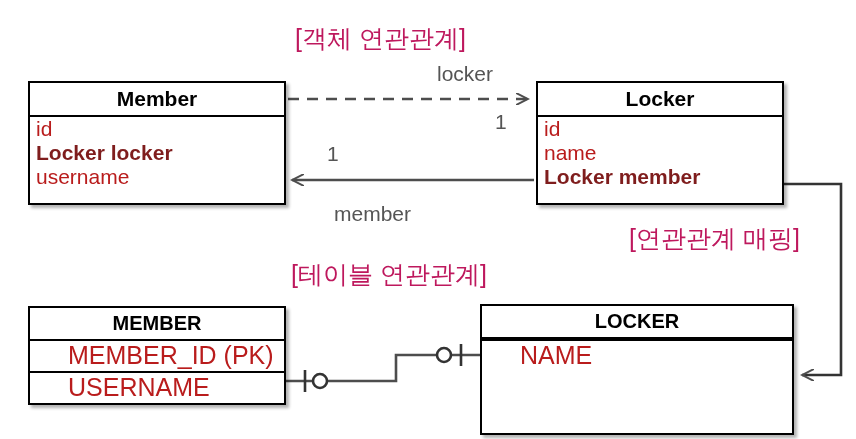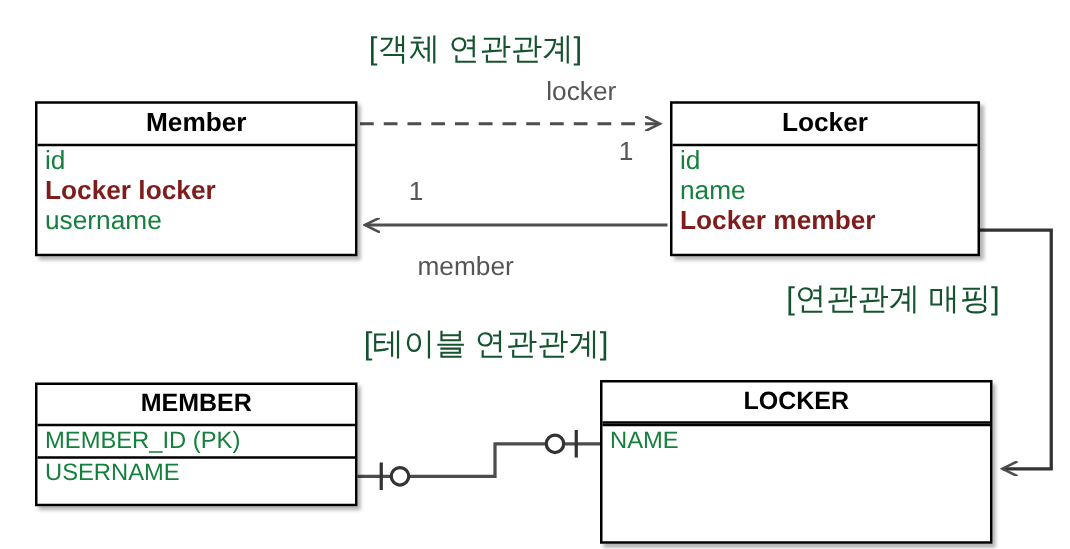--- a/index.html
+++ b/index.html
@@ -40,21 +40,21 @@
     color: #000000;
     border-bottom: 2px solid #000000;
     line-height: 1;
     white-space: nowrap;
     overflow: hidden;
   }
   .box-body {
     padding: 0;
   }
   .attr {
-    color: #15803d;
+    color: #b91c1c;
     white-space: nowrap;
     line-height: 1;
     overflow: hidden;
   }
   .attr.bold {
     color: #7f1d1d;
     font-weight: bold;
   }
   .sep {
     border-top: 2px solid #000000;
@@ -74,34 +74,35 @@
     padding: 1px 0 2px 6px;
   }
 
   
   .erd .box-title {
     font-size: 20px;
     font-weight: bold;
     padding: 5px 0 6px 0;
   }
   .erd .attr {
-    font-size: 19px;
+    font-size: 25px;
     padding: 2px 0 3px 6px;
+    margin-left: 32px;
   }
 
   
   .caption {
     position: absolute;
     color: #555555;
     white-space: nowrap;
     z-index: 6;
   }
   .section-label {
     font-size: 25px;
-    color: #14532d;
+    color: #be185d;
   }
   .edge-label {
     font-size: 21px;
     color: #555555;
   }
   .mult-label {
     font-size: 21px;
     color: #555555;
   }
 </style>

